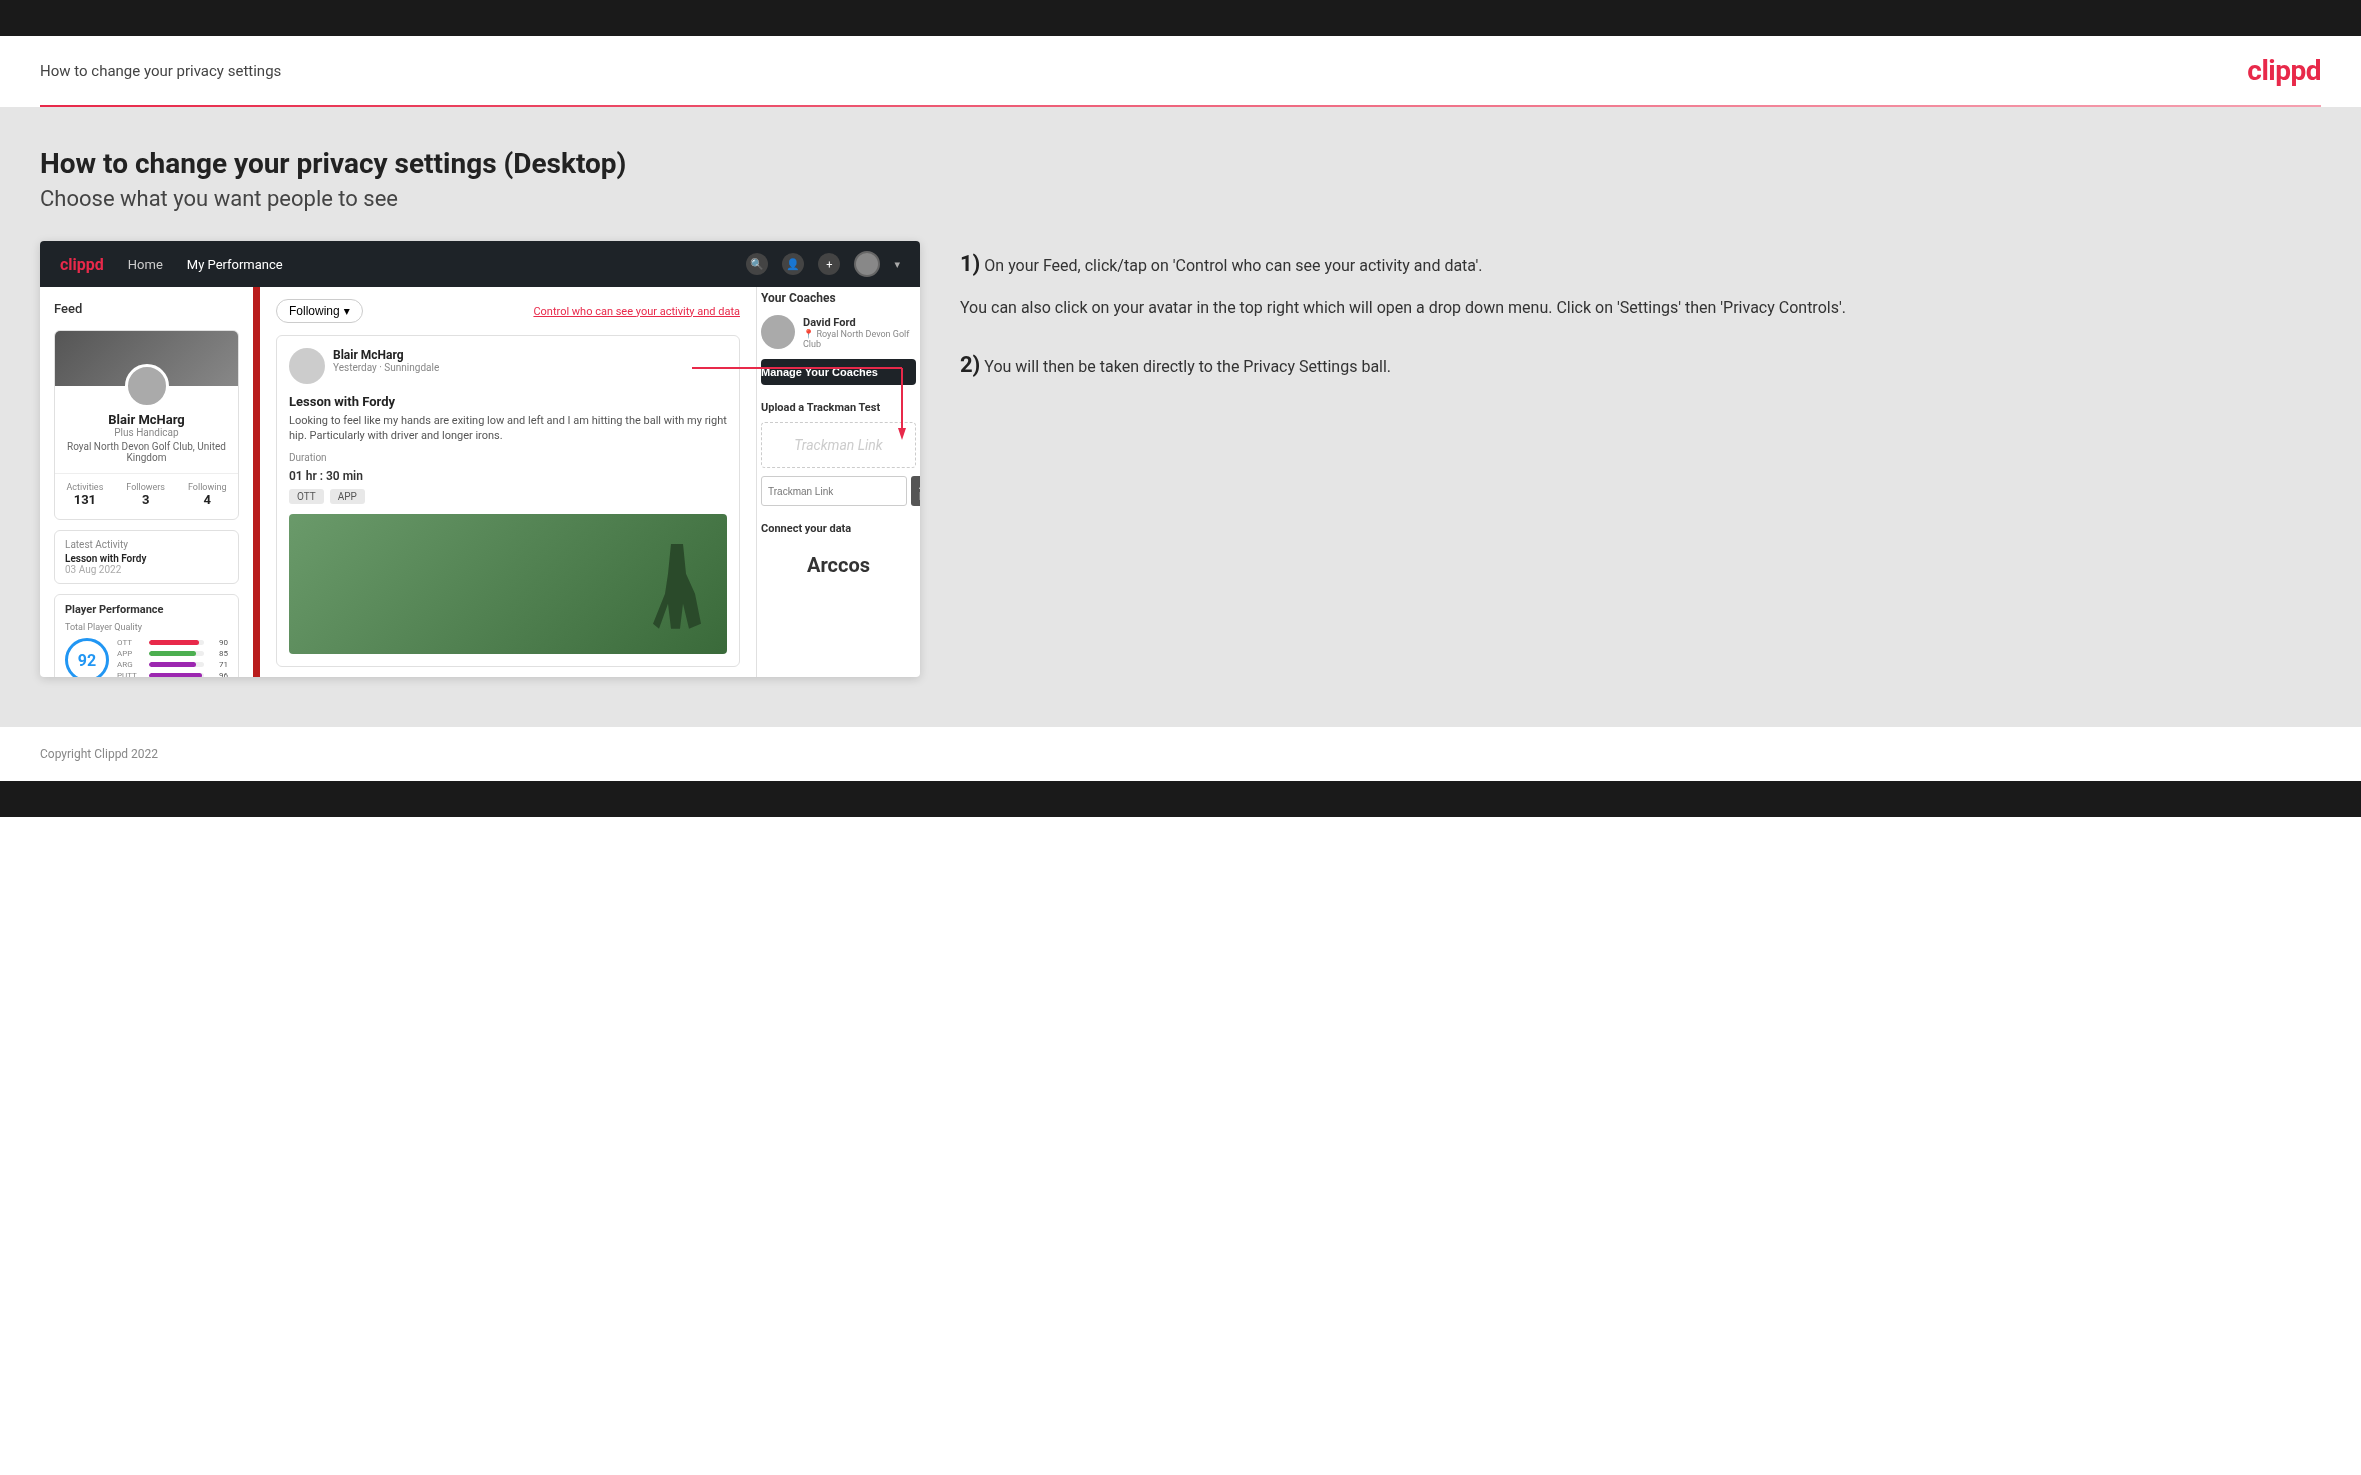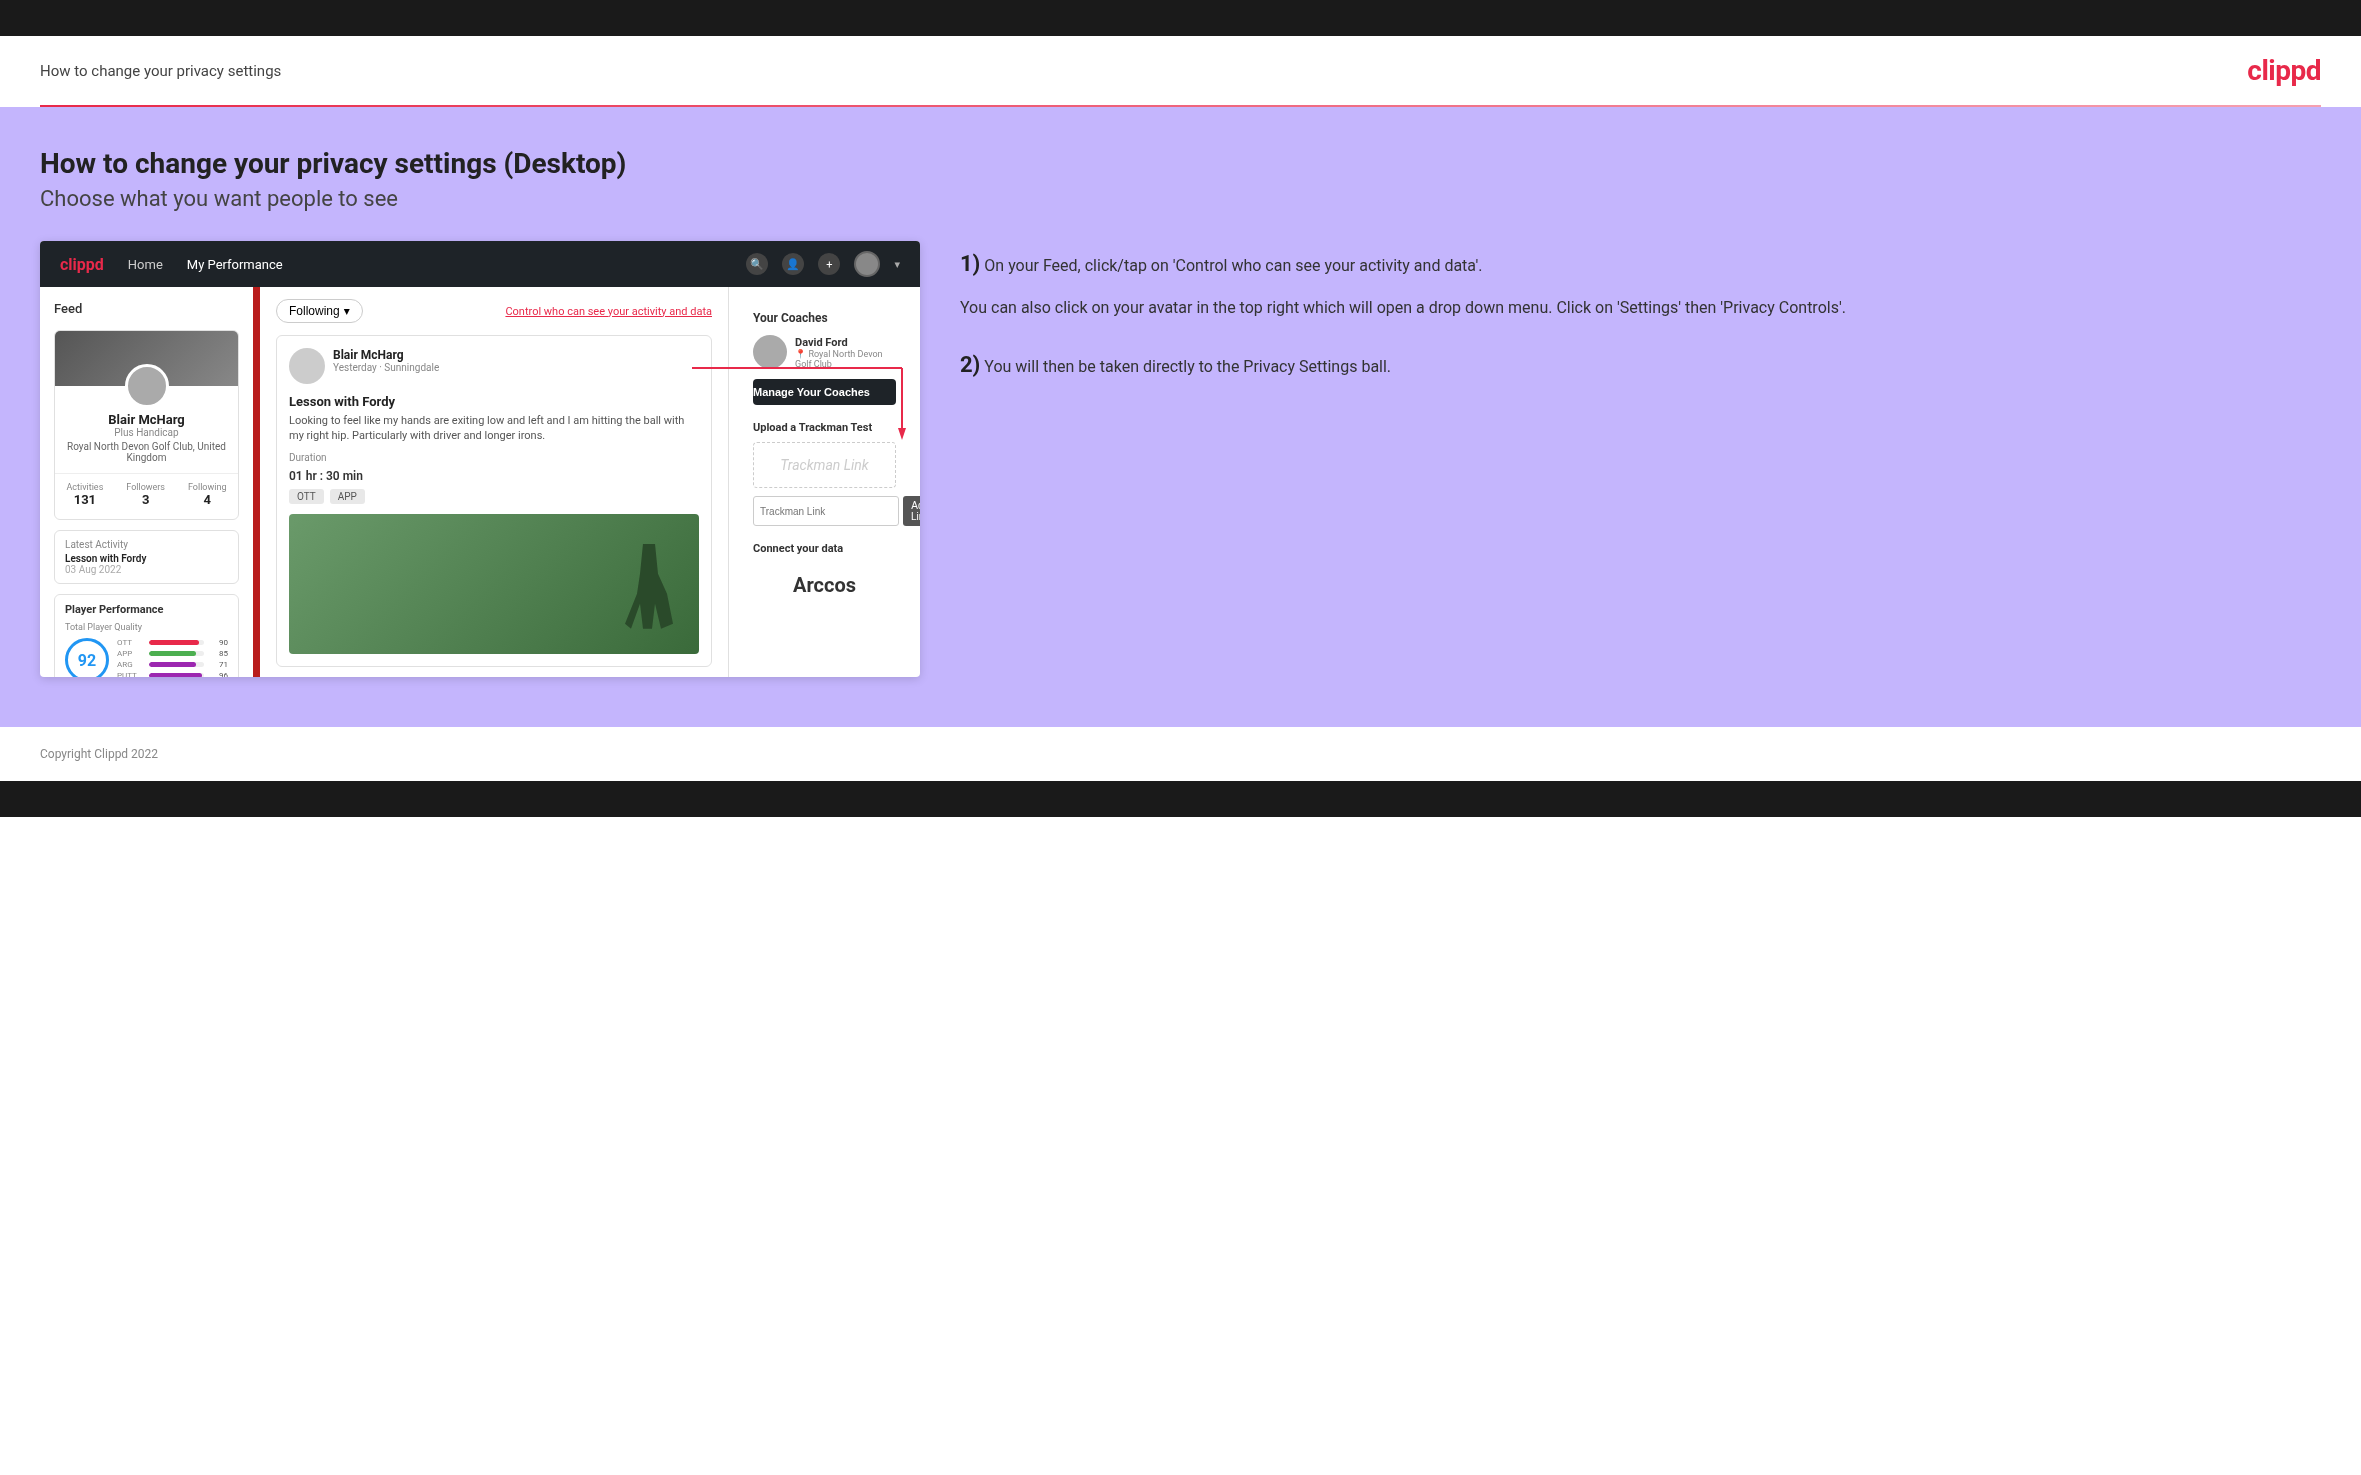--- a/index.html
+++ b/index.html
@@ -34,21 +34,21 @@
       letter-spacing: -0.5px;
     }
     .header-divider {
       height: 2px;
       background: linear-gradient(to right, #e8294a, #f5a0b0);
       margin: 0 40px;
     }
 
     
     .main-content {
-      background: #c4b5fd;
+      background: #e5e5e5;
       margin: 0;
       padding: 40px 40px 50px 40px;
     }
 
     .page-heading {
       font-size: 28px;
       font-weight: 700;
       color: #222;
       margin-bottom: 6px;
     }
@@ -395,24 +395,24 @@
       bottom: 10px;
       right: 20px;
       width: 60px;
       height: 100px;
       background: #2a4a2a;
       clip-path: polygon(40% 0%, 60% 0%, 65% 30%, 80% 50%, 90% 80%, 70% 85%, 60% 60%, 55% 85%, 40% 85%, 35% 60%, 20% 85%, 10% 80%, 30% 50%, 35% 30%);
     }
 
     
     .app-right-panel {
-      width: 192px;
+      width: 164px;
       flex-shrink: 0;
       border-left: 1px solid #e0e0e0;
-      padding: 24px;
+      padding: 4px;
       overflow-y: auto;
     }
     .coaches-section {
       margin-bottom: 16px;
     }
     .coaches-title {
       font-size: 12px;
       font-weight: 700;
       color: #333;
       margin-bottom: 10px;

